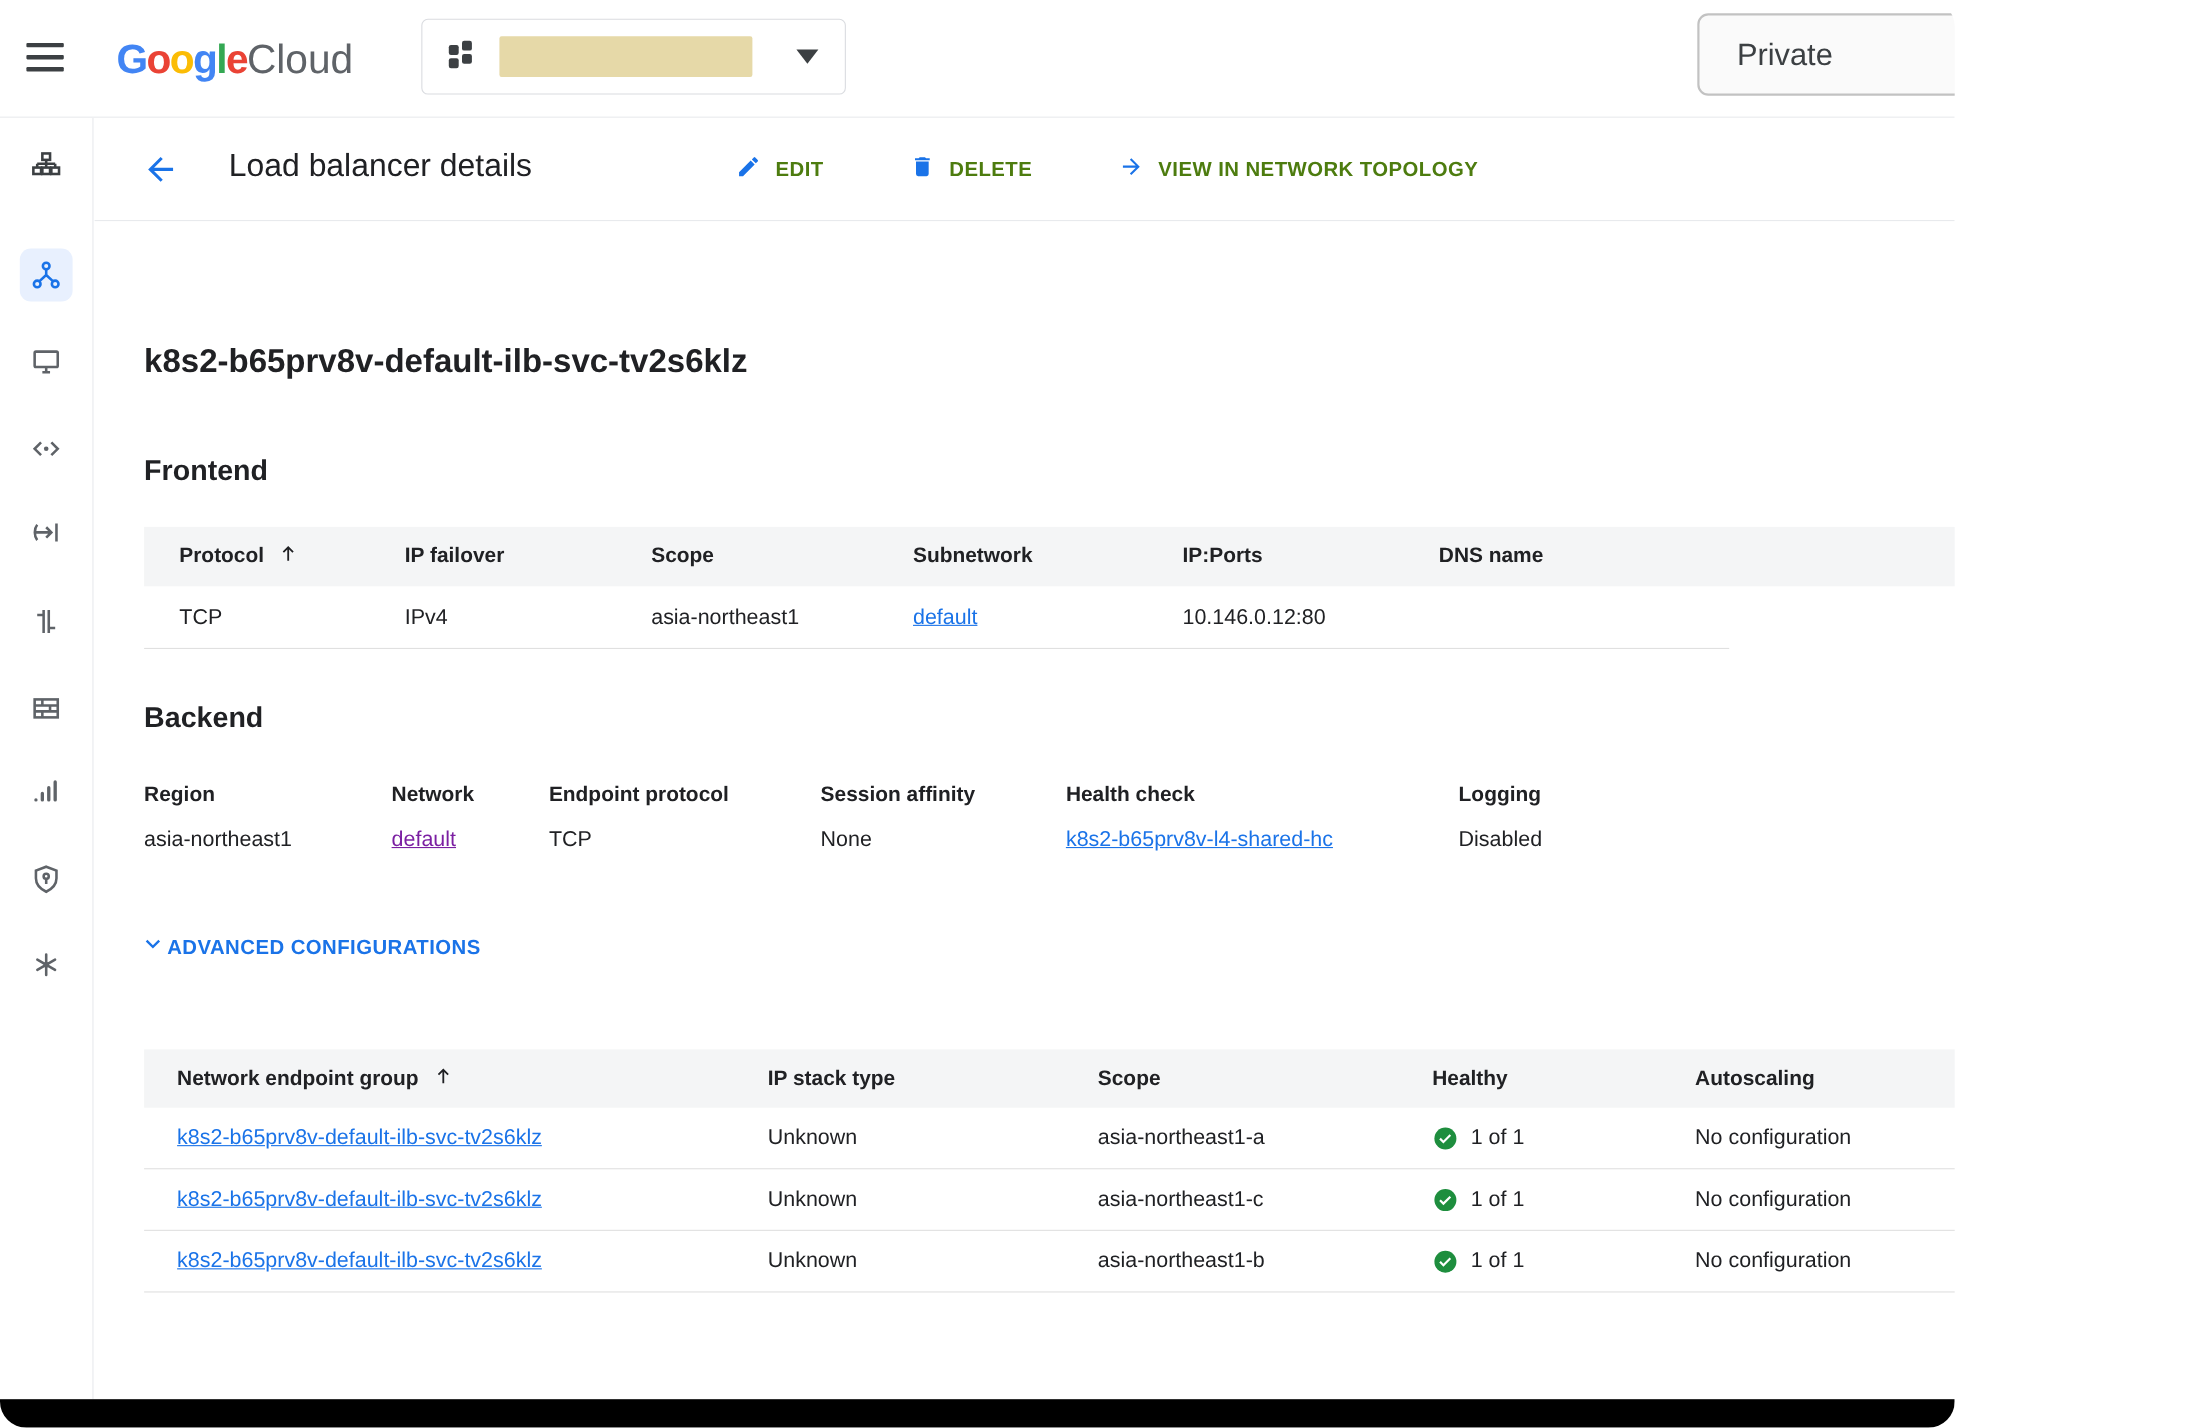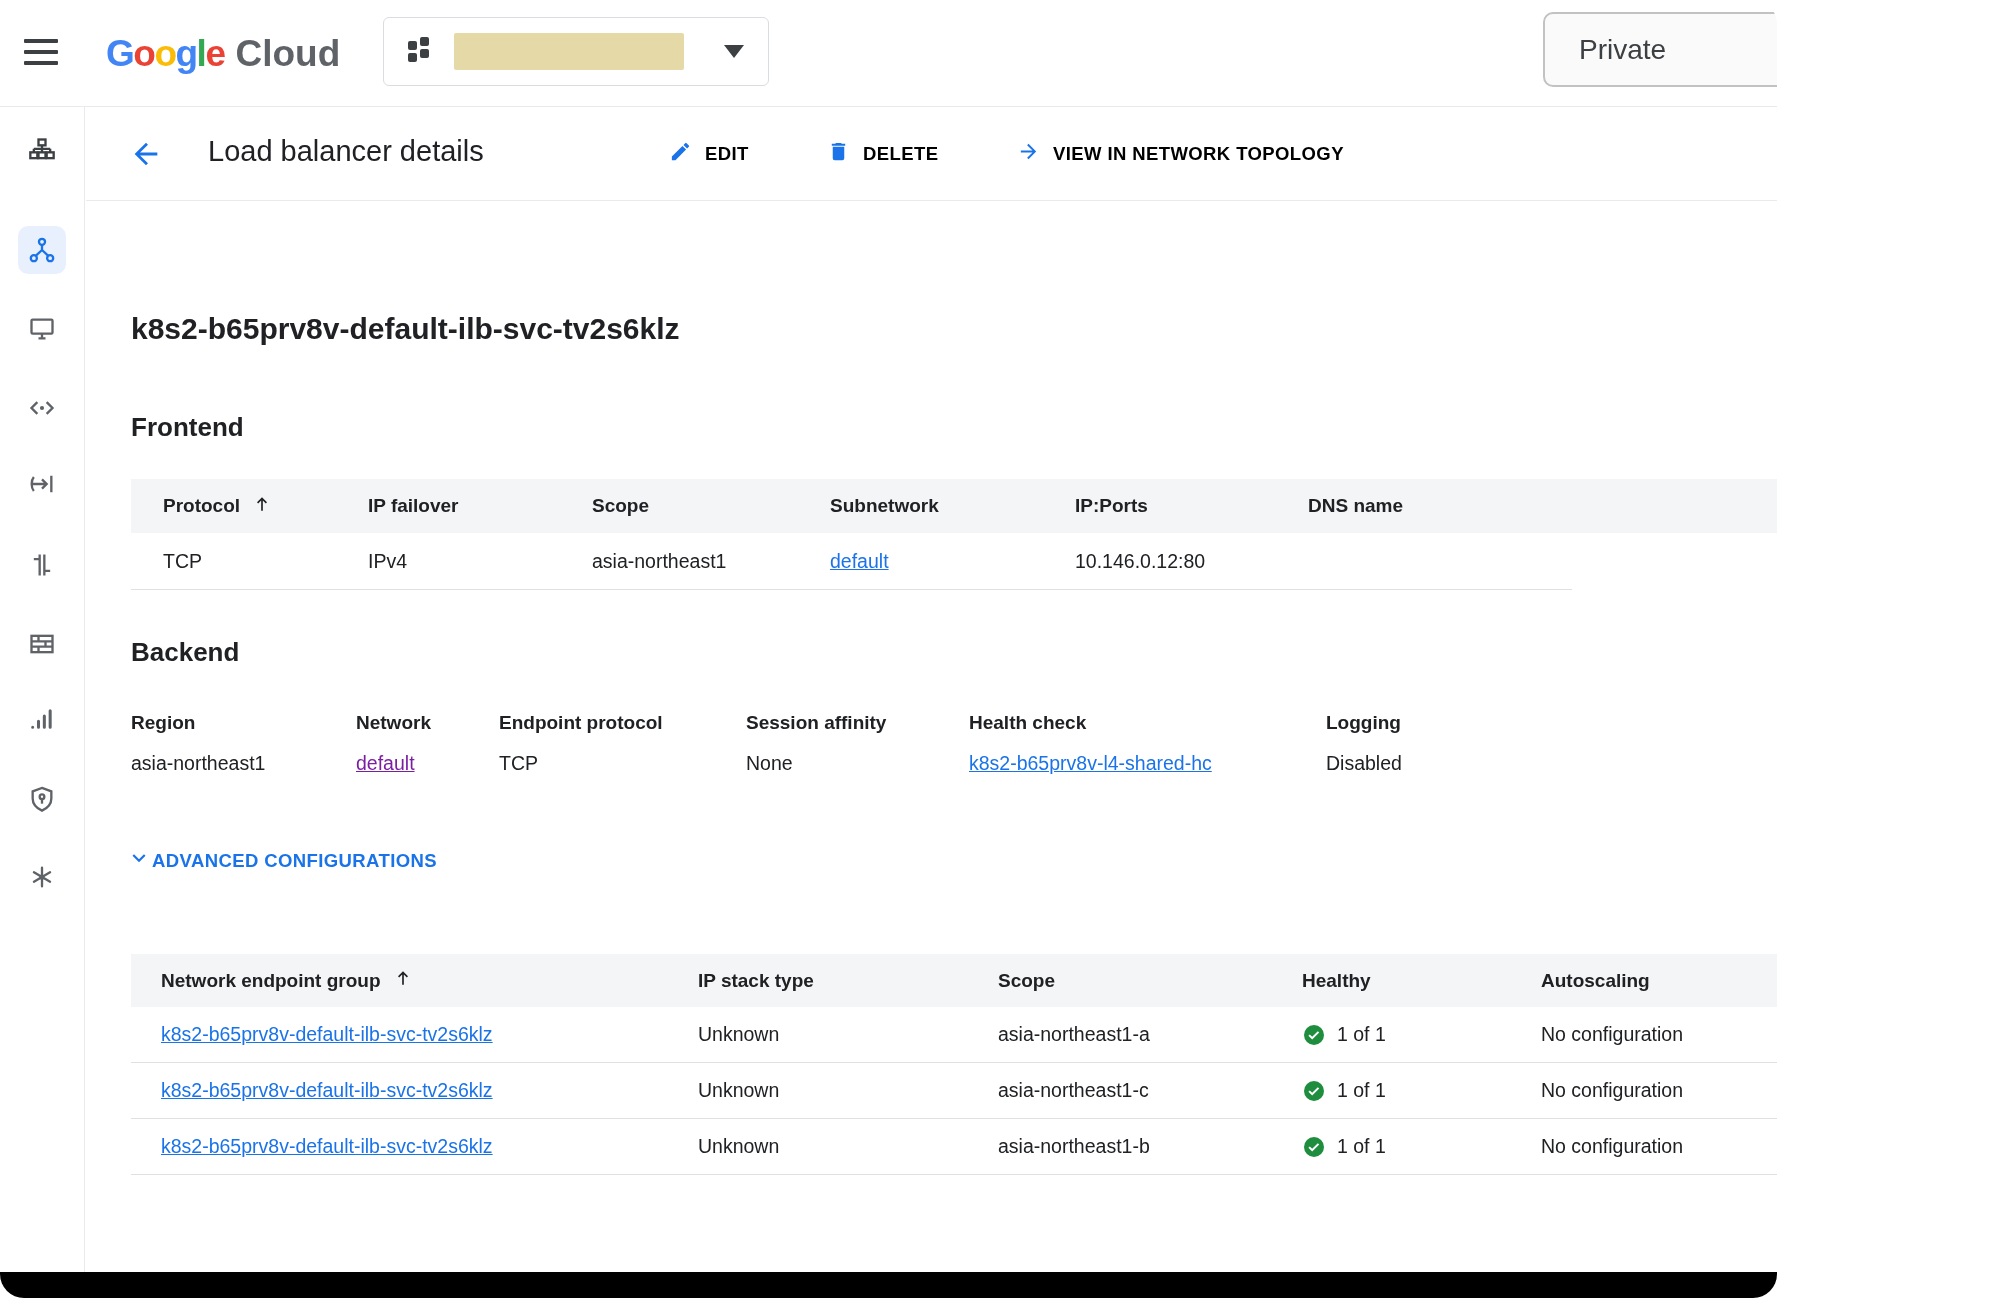--- a/index.html
+++ b/index.html
@@ -6,21 +6,21 @@
   html,body { background:#fff; }
   body { font-family:"Liberation Sans","DejaVu Sans",sans-serif; color:#202124; }
   .page { position:relative; width:1777px; height:1298px; overflow:hidden; background:#fff;border-radius:24px; }
 
   
   .topbar { position:absolute; left:0; top:0; right:0; height:107px; background:#fff; border-bottom:1px solid #e8eaed; z-index:5; }
   .hamburger { position:absolute; left:24px; top:39px; width:34px; height:28px; cursor:pointer; }
   .hamburger span { display:block; width:34px; height:4px; background:#3c4043; border-radius:1px; margin-bottom:7px; }
   .logo { position:absolute; left:106px; top:0; height:107px; display:flex; align-items:center; font-size:37px; }
   .logo-google { font-weight:700; letter-spacing:-1.5px; }
-  .logo-cloud { color:#5f6368; margin-left:11px; font-weight:700; }
+  .logo-cloud { color:#5f6368; font-weight:400; }
   .project-selector { position:absolute; left:383px; top:17px; width:386px; height:69px; border:1px solid #dadce0; border-radius:6px; background:#fff; display:flex; align-items:center; cursor:pointer; }
   .project-icon { margin-left:24px; width:30px; height:30px; position:relative; }
   .project-icon i { position:absolute; width:9px; height:9px; background:#3c4043; border-radius:2px; }
   .project-icon i:nth-child(1){ left:0; top:4px; }
   .project-icon i:nth-child(2){ left:12px; top:0; }
   .project-icon i:nth-child(3){ left:12px; top:12px; }
   .project-icon i:nth-child(4){ left:0; top:16px; }
   .project-name-redacted { width:230px; height:37px; background:#e6d9a8; border-radius:2px; margin-left:16px; }
   .dropdown-caret { margin-left:auto; margin-right:24px; width:0; height:0; border-left:10px solid transparent; border-right:10px solid transparent; border-top:13px solid #3c4043; }
   .private-chip { position:absolute; left:1543px; top:12px; width:600px; height:75px; border:2px solid #c2c2c2; border-radius:10px; background:#fafafa; display:flex; align-items:center; padding-left:34px; font-size:28px; color:#3c4043; }
@@ -30,21 +30,21 @@
   .rail-icon { position:absolute; left:50%; transform:translateX(-50%); width:48px; height:48px; display:flex; align-items:center; justify-content:center; color:#5f6368; cursor:pointer; border-radius:10px; }
   .rail-icon svg { width:28px; height:28px; }
   .rail-icon.dark { color:#3c4043; }
   .rail-icon.selected { color:#1a73e8; background:#e8f0fe; }
 
   
   .app-header { position:absolute; left:86px; top:107px; right:0; height:94px; background:#fff; border-bottom:1px solid #e8eaed; }
   .back-btn { position:absolute; left:40px; top:27px; width:40px; height:40px; display:flex; align-items:center; justify-content:center; cursor:pointer; }
   .back-btn svg { width:34px; height:34px; }
   .page-title { position:absolute; left:122px; top:28px; font-size:29px; color:#202124; font-weight:400; }
-  .hdr-action { position:absolute; top:0; height:94px; display:flex; align-items:center; gap:13px; color:#000000; font-size:18.5px; font-weight:700; letter-spacing:0.4px; cursor:pointer;justify-content:space-between; }
+  .hdr-action { position:absolute; top:0; height:94px; display:flex; align-items:center; gap:13px; color:#4d7c0f; font-size:18.5px; font-weight:700; letter-spacing:0.4px; cursor:pointer;justify-content:space-between; }
   .hdr-action svg { width:23px; height:23px; }
   .act-edit { left:583px; }
   .act-delete { left:741px; }
   .act-topology { left:931px; }
 
   
   .resource-title { position:absolute; left:131px; top:312px; font-size:30px; font-weight:700; color:#202124; }
   .section-heading { position:absolute; left:131px; font-size:26px; font-weight:700; color:#202124; }
   .h-frontend { top:412px; }
   .h-backend { top:637px; }

